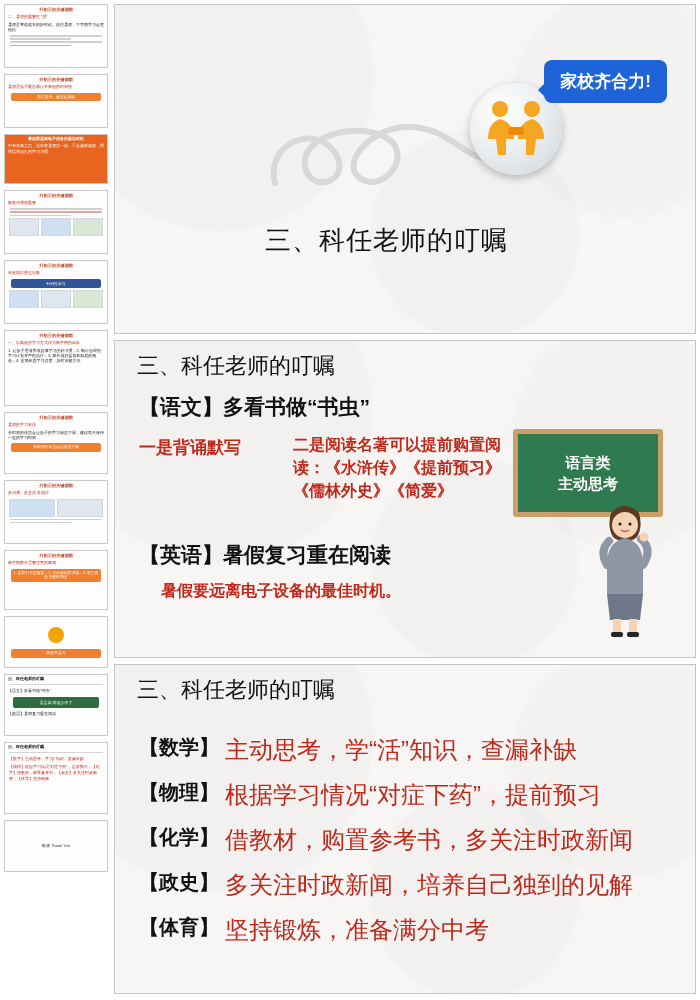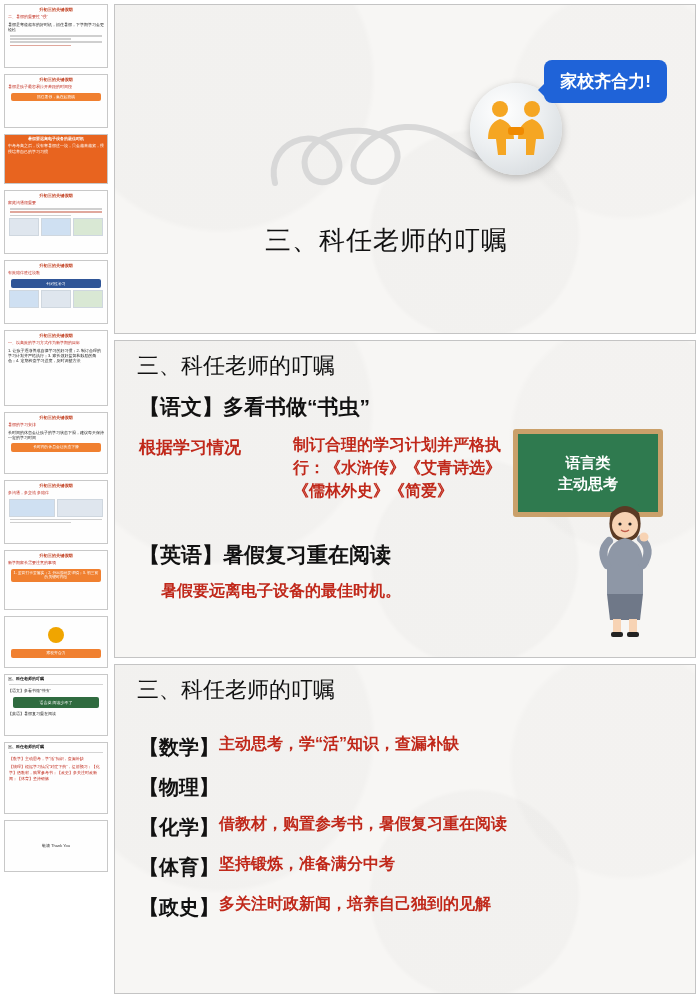--- a/index.html
+++ b/index.html
@@ -52,21 +52,21 @@
   .s2-l3{position:absolute;left:178px;top:92px;width:230px;font-size:16px;color:#c0281a;font-weight:bold;line-height:1.45;}
   .s2-l4{position:absolute;left:24px;top:200px;font-size:21px;color:#111;font-weight:bold;}
   .s2-l5{position:absolute;left:46px;top:240px;font-size:16px;color:#c0281a;font-weight:bold;}
   .board{position:absolute;left:398px;top:88px;width:140px;height:78px;background:#2f7a4f;border:5px solid #caa06a;border-radius:3px;
          color:#fff;font-size:15px;font-weight:bold;display:flex;flex-direction:column;align-items:center;justify-content:center;line-height:1.4;}
   .teacher{position:absolute;left:470px;top:150px;width:80px;height:150px;}
   
   .s3-list{position:absolute;left:24px;top:69px;right:16px;}
   .s3-row{display:flex;align-items:flex-start;margin-bottom:13px;}
   .s3-key{font-size:20px;color:#111;font-weight:bold;white-space:nowrap;}
-  .s3-val{font-size:16px;color:#c0281a;font-weight:bold;margin-left:0;}
+  .s3-val{font-size:24px;color:#c0281a;font-weight:normal;margin-left:6px;}
 </style>
 </head>
 <body>
 
 <div class="page">
 
   <div class="rail">
 
     <div class="thumb" style="height:64px">
       <div class="t-title">升初三的关键假期</div>
@@ -196,22 +196,22 @@
         </svg>
       </div>
 
       <div class="bubble">家校齐合力!</div>
       <div class="heading">三、科任老师的叮嘱</div>
     </div>
 
     <div class="slide s2">
       <div class="s-head">三、科任老师的叮嘱</div>
       <div class="s2-l1">【语文】多看书做“书虫”</div>
-      <div class="s2-l2">根据学习情况</div>
-      <div class="s2-l3">制订合理的学习计划并严格执行：《水浒传》《艾青诗选》《儒林外史》《简爱》</div>
+      <div class="s2-l2">一是背诵默写</div>
+      <div class="s2-l3">二是阅读名著可以提前购置阅读：《水浒传》《提前预习》《儒林外史》《简爱》</div>
       <div class="s2-l4">【英语】暑假复习重在阅读</div>
       <div class="s2-l5">暑假要远离电子设备的最佳时机。</div>
 
       <div class="board">
         <span>语言类</span>
         <span>主动思考</span>
       </div>
 
       <svg class="teacher" viewBox="0 0 80 150">
         <path d="M26 22 q14 -14 28 0 q4 14 -2 24 q-12 10 -24 0 q-6 -10 -2 -24z" fill="#5a3a24"></path>
@@ -233,30 +233,31 @@
 
     <div class="slide s3">
       <div class="s-head">三、科任老师的叮嘱</div>
       <div class="s3-list">
         <div class="s3-row">
           <span class="s3-key">【数学】</span>
           <span class="s3-val">主动思考，学“活”知识，查漏补缺</span>
         </div>
         <div class="s3-row">
           <span class="s3-key">【物理】</span>
+          <span class="s3-val">根据学习情况“对症下药”，提前预习</span>
         </div>
         <div class="s3-row">
           <span class="s3-key">【化学】</span>
-          <span class="s3-val">借教材，购置参考书，暑假复习重在阅读</span>
+          <span class="s3-val">借教材，购置参考书，多关注时政新闻</span>
+        </div>
+        <div class="s3-row">
+          <span class="s3-key">【政史】</span>
+          <span class="s3-val">多关注时政新闻，培养自己独到的见解</span>
         </div>
         <div class="s3-row">
           <span class="s3-key">【体育】</span>
           <span class="s3-val">坚持锻炼，准备满分中考</span>
         </div>
-        <div class="s3-row">
-          <span class="s3-key">【政史】</span>
-          <span class="s3-val">多关注时政新闻，培养自己独到的见解</span>
-        </div>
       </div>
     </div>
 
   </div>
 </div>
 
 </body></html>

